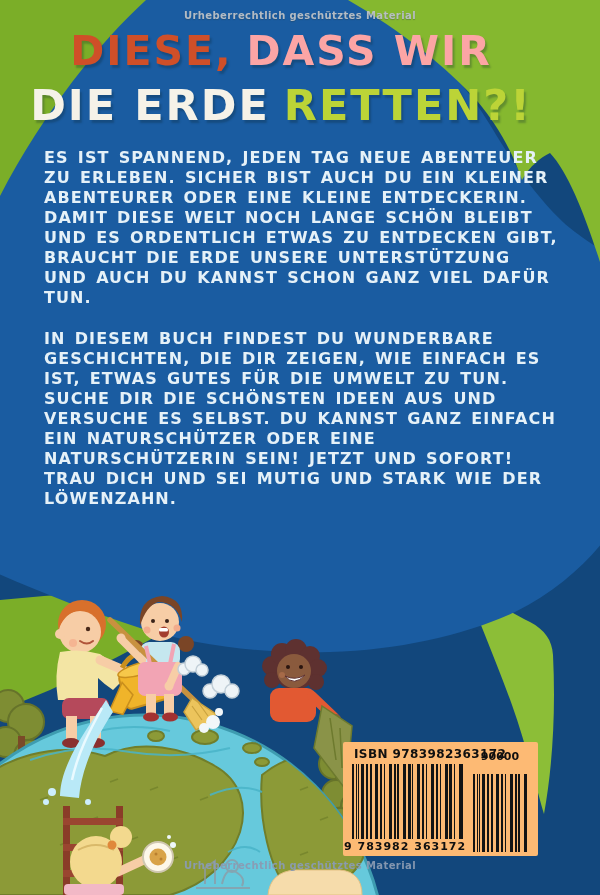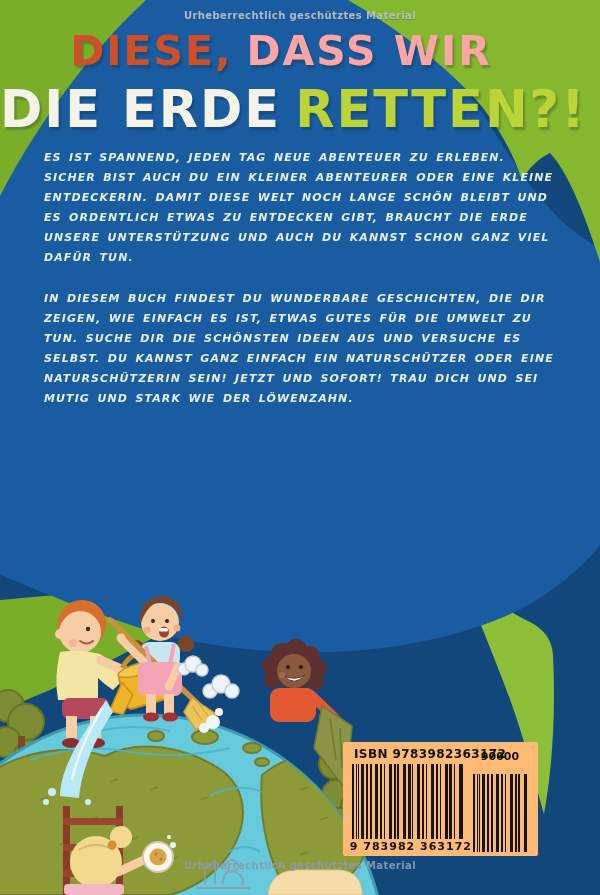--- a/index.html
+++ b/index.html
@@ -11,41 +11,41 @@
   .wm{position:absolute;left:15px;width:570px;text-align:center;
       font-weight:700;font-size:10px;letter-spacing:.4px;}
   .wm.top{top:10px;color:rgba(186,193,199,.95);text-shadow:0 1px 1px rgba(40,60,70,.35);}
   .wm.bot{top:860px;color:rgba(138,155,178,.95);}
 
   
   .title{position:absolute;left:0;width:562px;text-align:center;
          font-weight:800;font-size:41px;letter-spacing:2px;line-height:1;
          text-shadow:2px 3px 2px rgba(10,35,45,.28);white-space:nowrap;}
   .title.l1{top:31px;}
-  .title.l2{top:84px;font-size:51px;}
+  .title.l2{top:84px;font-size:43px;}
   .t-red{color:#cf4f28;}
   .t-cyan{color:#fca5a5;margin-left:14px;}
   .t-white{color:#f5f2e8;}
   .t-lime{color:#bcd437;margin-left:14px;}
 
   
   .copy{position:absolute;left:44px;top:148px;width:516px;color:#e5f1f8;
-        font-size:11px;font-weight:700;letter-spacing:1.1px;word-spacing:2.5px;
-        line-height:20px;text-transform:uppercase;font-style:italic;}
+        font-size:16px;font-weight:700;letter-spacing:1.1px;word-spacing:2.5px;
+        line-height:20px;text-transform:uppercase;}
   .copy p{margin:0 0 21px 0;}
 
   
   .barcode{position:absolute;left:343px;top:742px;width:195px;height:114px;
            background:#fdba74;border-radius:2px;color:#101010;}
   .isbn{position:absolute;left:11px;top:5px;font-size:12px;font-weight:600;letter-spacing:.4px;}
   .bars{background-image:
       repeating-linear-gradient(90deg,#141414 0 2px,transparent 2px 4px,#141414 4px 5px,transparent 5px 9px,#141414 9px 12px,transparent 12px 14px),
       repeating-linear-gradient(90deg,transparent 0 6px,#141414 6px 7px,transparent 7px 13px);}
   .main-bars{position:absolute;left:9px;top:22px;width:112px;height:75px;}
-  .ean{position:absolute;left:1px;top:98px;width:128px;text-align:right;
+  .ean{position:absolute;left:1px;top:98px;width:152px;text-align:left;
        font-size:11px;font-weight:600;letter-spacing:1px;}
   .price{position:absolute;left:128px;top:8px;width:58px;text-align:center;
          font-size:11px;font-weight:600;}
   .price-bars{position:absolute;left:130px;top:32px;width:55px;height:78px;}
 </style>
 </head>
 <body>
 
 <div class="cover">
 

